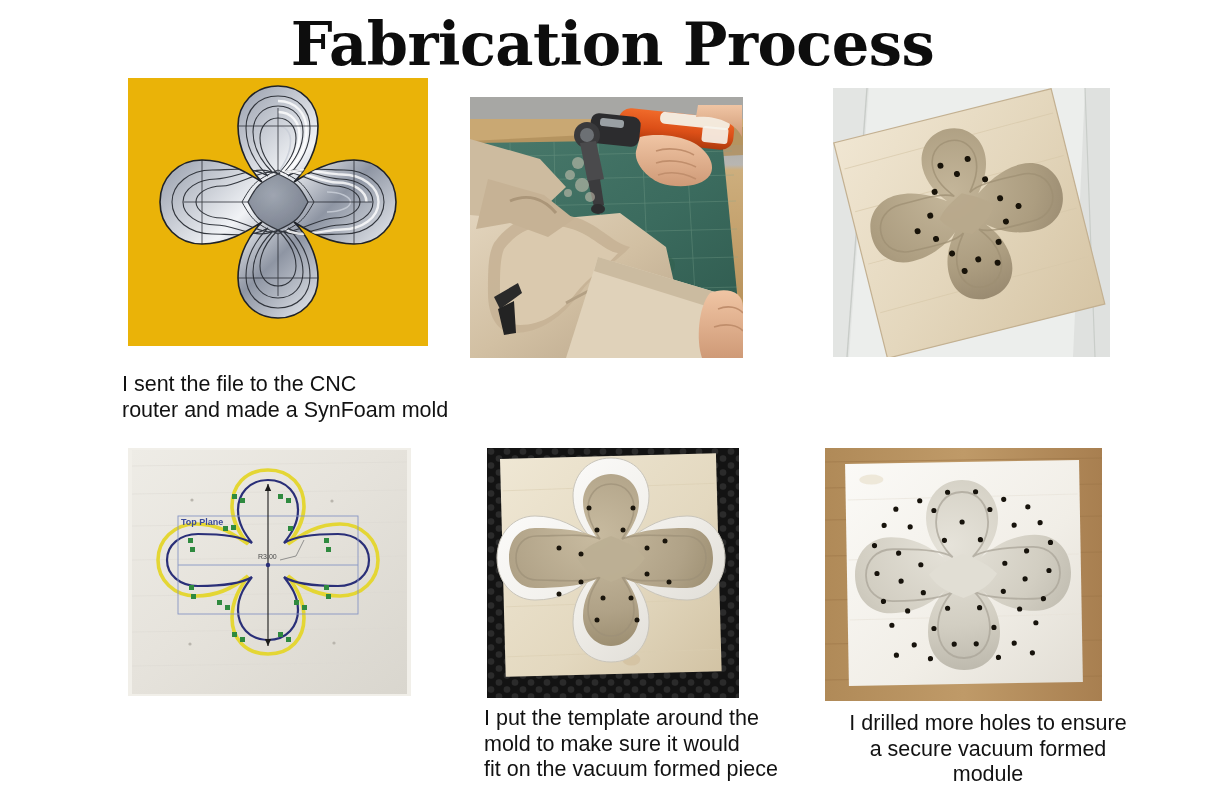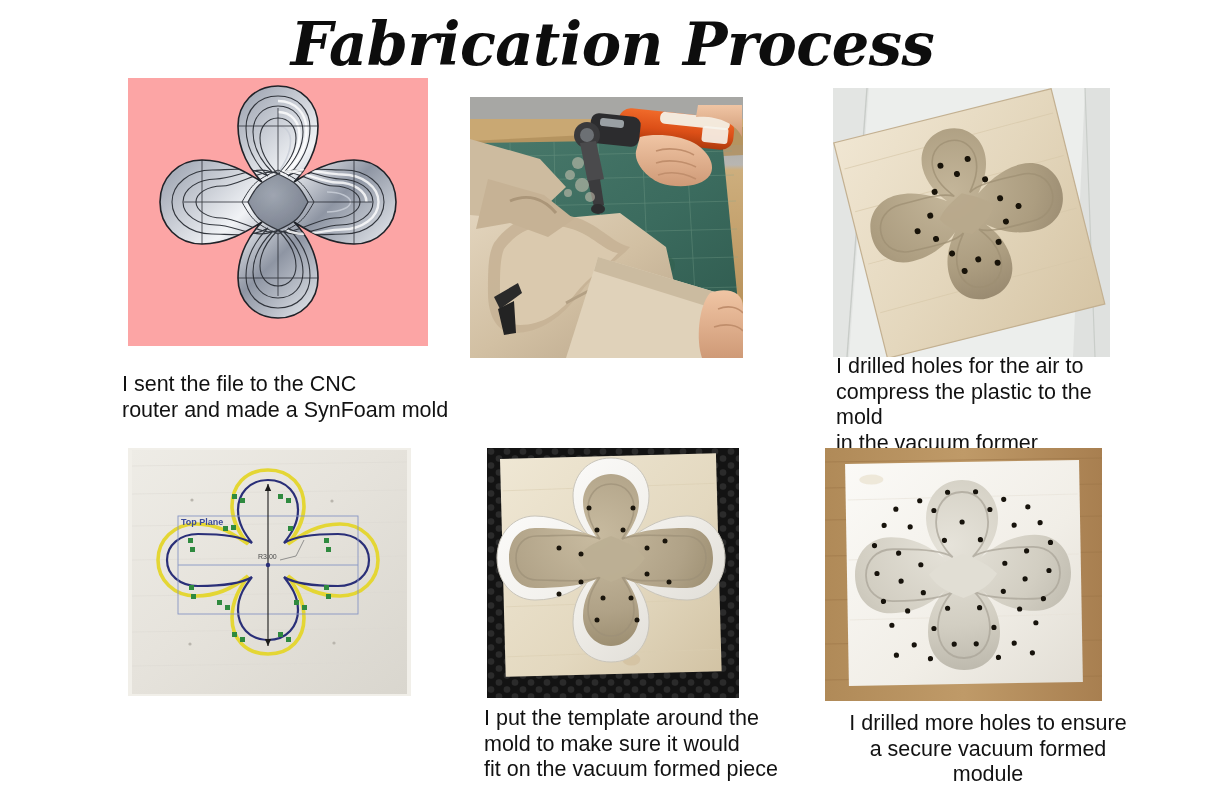--- a/index.html
+++ b/index.html
@@ -26,26 +26,25 @@
     top: 14px;
     width: 1225px;
     text-align: center;
     font-family: "DejaVu Serif", "Liberation Serif", serif;
     font-size: 59px;
     font-weight: 700;
     letter-spacing: -0.5px;
     color: #0d0d0d;
     line-height: 1.05;
     white-space: nowrap;
-    font-style: italic;
   }
   .media {
     position: absolute;
     overflow: hidden;
-    background: #fca5a5;
+    background: #eab308;
   }
   .media svg { display: block; width: 100%; height: 100%; }
 
   .caption {
     position: absolute;
     font-family: "Liberation Sans", sans-serif;
     font-size: 21.5px;
     line-height: 25.5px;
     color: #121212;
     white-space: pre-line;
@@ -377,23 +376,20 @@
           <circle cx="122" cy="72" r="3"></circle>
           <circle cx="84" cy="130" r="3"></circle>
           <circle cx="188" cy="130" r="3"></circle>
           <circle cx="120" cy="180" r="3"></circle>
           <circle cx="154" cy="180" r="3"></circle>
         </g>
       </g>
     </svg>
   </div>
 
-  <div class="caption" id="caption-3">I drilled holes for the air to
-compress the plastic to the mold
-in the vacuum former</div>
 
   <div class="media" id="media-cad-sketch">
     <svg viewBox="0 0 283 248" xmlns="http://www.w3.org/2000/svg">
       <defs>
         <linearGradient id="screenG" x1="0" y1="0" x2="1" y2="1">
           <stop offset="0%" stop-color="#eeece6"></stop>
           <stop offset="45%" stop-color="#e6e3dc"></stop>
           <stop offset="100%" stop-color="#d9d6ce"></stop>
         </linearGradient>
       </defs>

